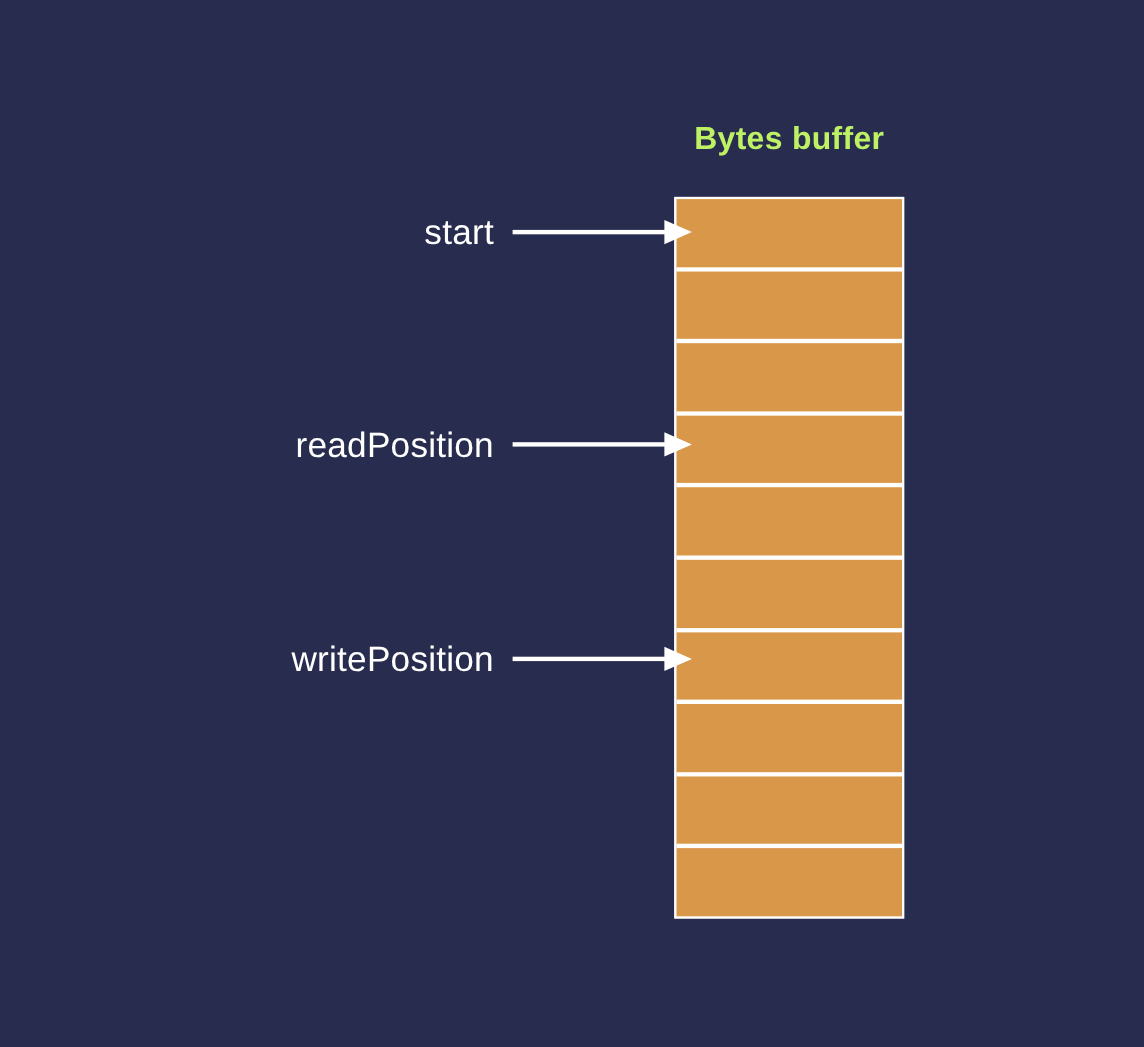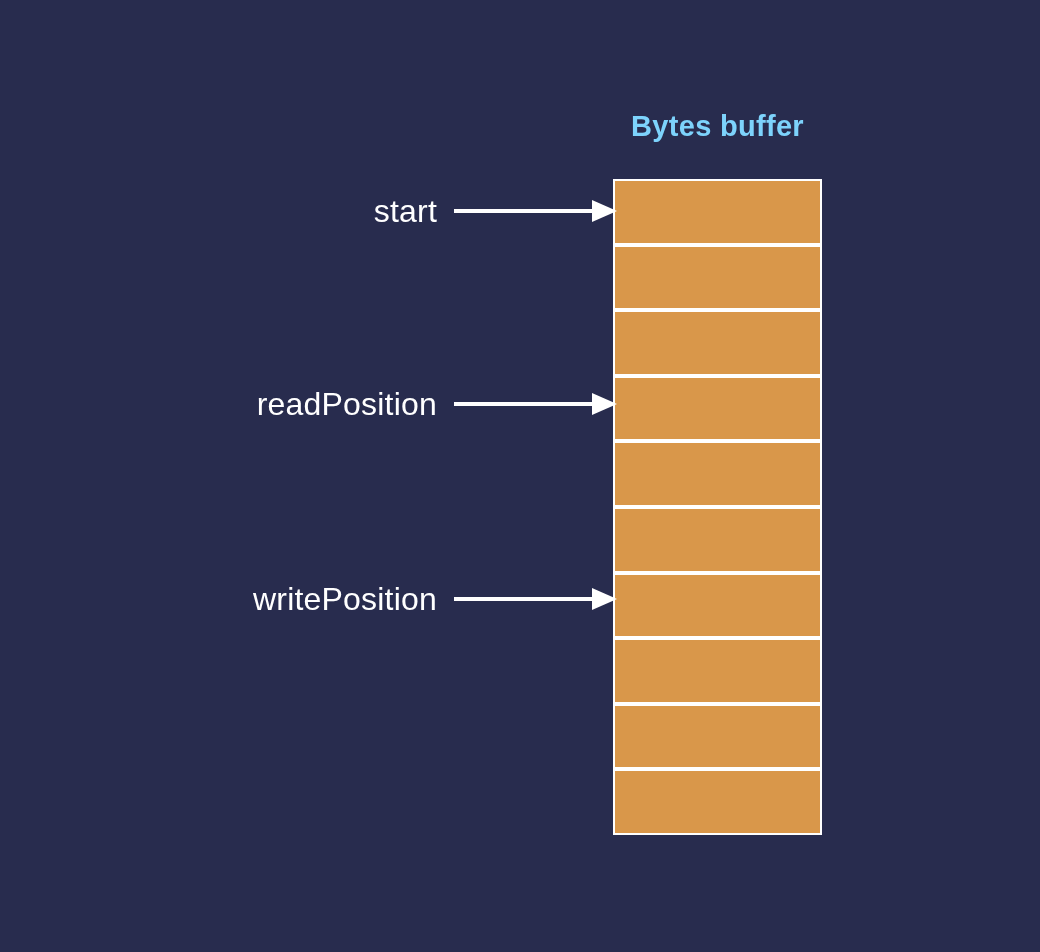--- a/index.html
+++ b/index.html
@@ -20,21 +20,21 @@
     inset: 0;
   }
 
   
   .buffer-title {
     position: absolute;
     left: 613px;
     top: 108px;
     width: 209px;
     text-align: center;
-    color: #7dd3fc;
+    color: #bef264;
     font-size: 29px;
     font-weight: 600;
     letter-spacing: 0.3px;
     line-height: 36px;
     white-space: nowrap;
   }
 
   
   .buffer-column {
     position: absolute;
@@ -54,21 +54,21 @@
     border-bottom: 4px solid #ffffff;
     box-sizing: border-box;
   }
   .buffer-cell:last-child {
     border-bottom: none;
   }
 
   
   .pointer {
     position: absolute;
-    left: 4px;
+    left: 16px;
     height: 44px;
     display: flex;
     align-items: flex-start;
   }
   .pointer-label {
     width: 433px;
     text-align: right;
     color: #ffffff;
     font-size: 32px;
     font-weight: 500;

